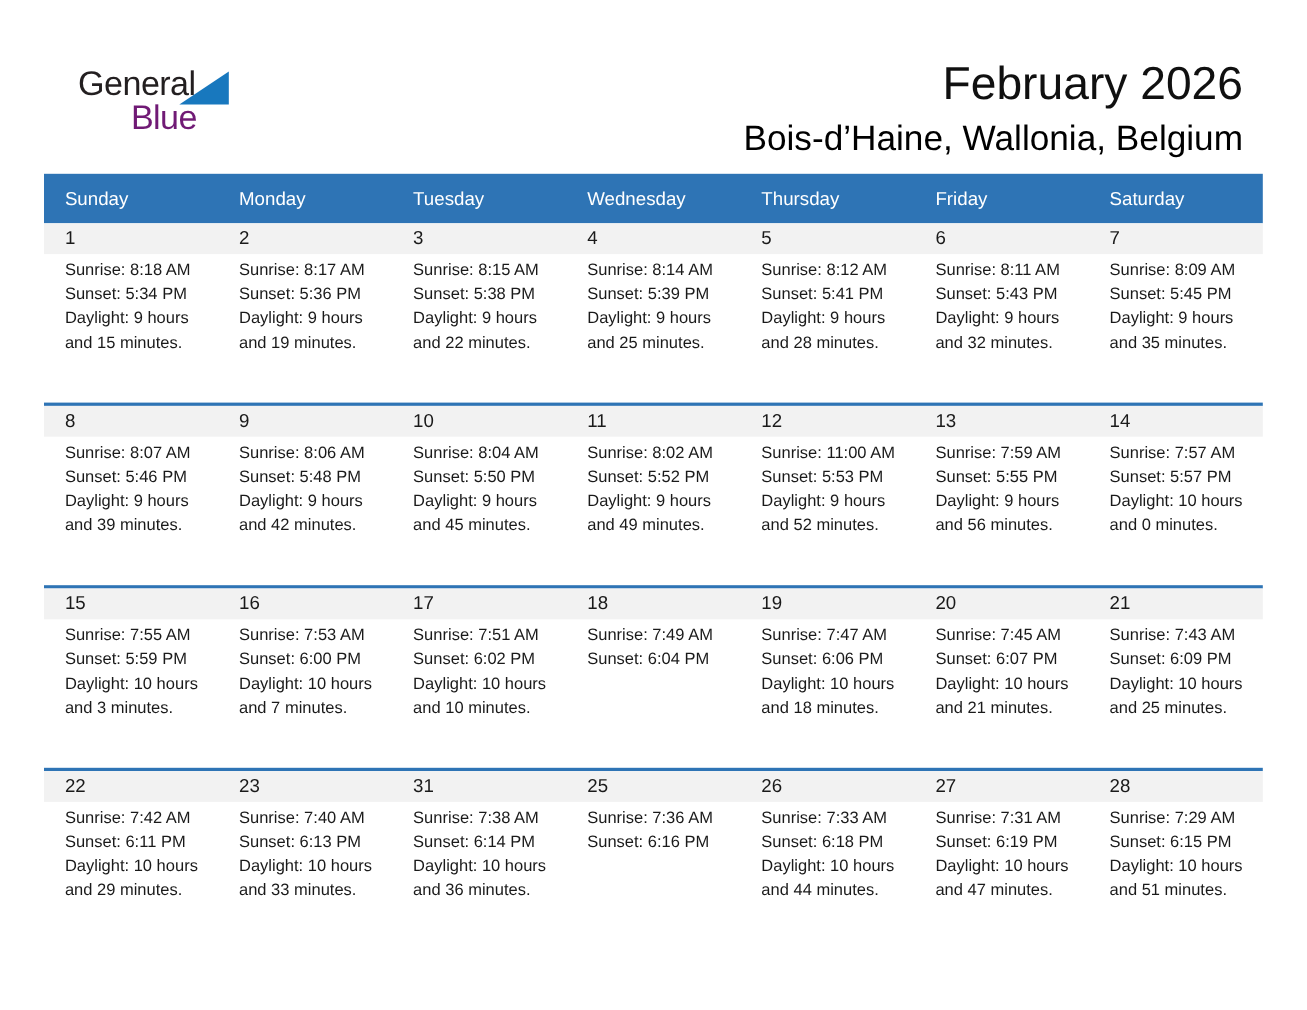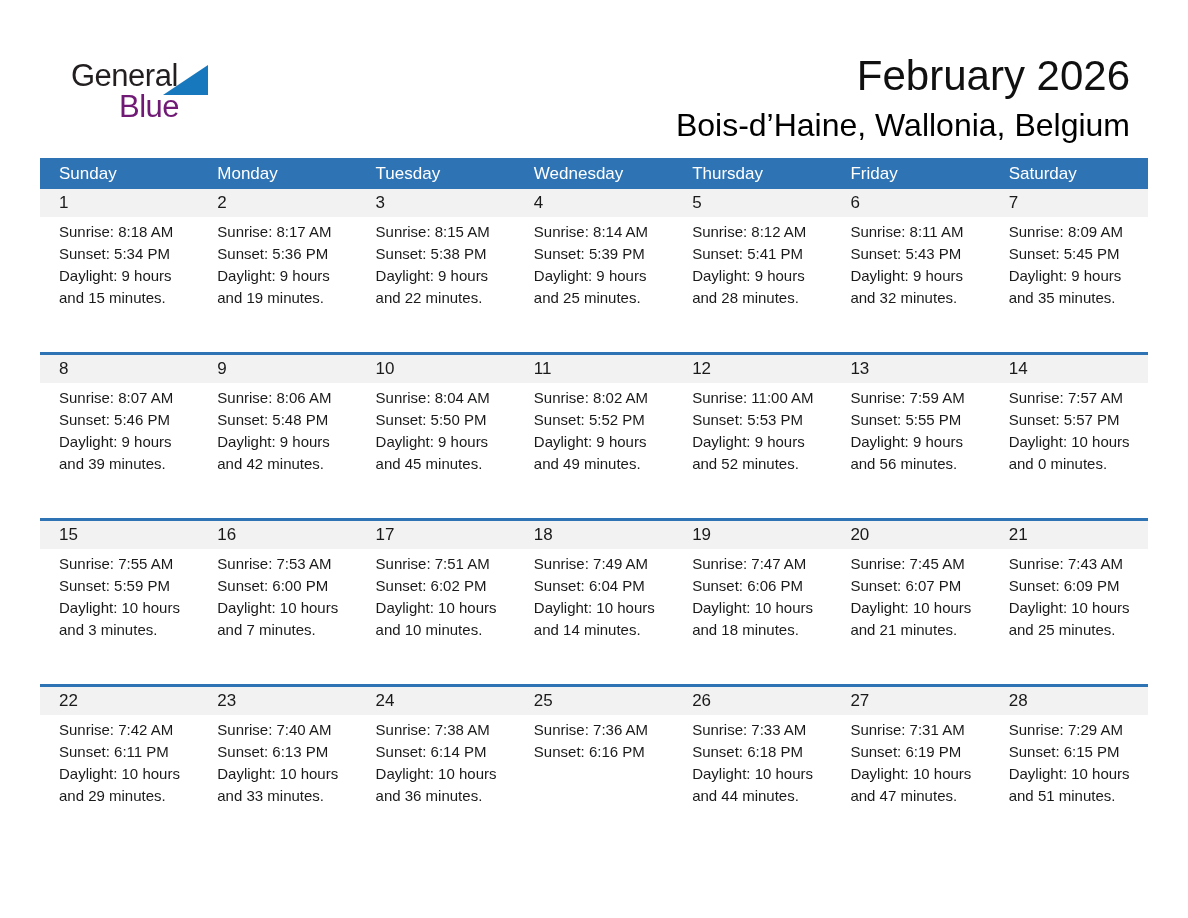--- a/index.html
+++ b/index.html
@@ -30,21 +30,21 @@
     font-size: 31px; font-weight: 500; color: #701a75; letter-spacing: -0.5px;
   }
   .title-block { position: absolute; right: 58px; top: 52px; text-align: right; }
   .month-title { font-size: 42px; font-weight: 400; color: #101010; letter-spacing: 0; }
   .location-subtitle { font-size: 32px; font-weight: 400; color: #000000; margin-top: 7px; }
 
   
   .calendar { position: absolute; left: 40px; top: 158px; width: 1108px; }
   .weekday-row {
     display: flex; align-items: center;
-    background: #2E74B5; height: 31px;
+    background: #2E74B5; height: 45px;
   }
   .weekday-cell { flex: 1; color: #ffffff; font-size: 17px; padding-left: 19px; }
 
   .week { height: 163px; }
   .week + .week { border-top: 3px solid #2E74B5; height: 166px; }
   .day-band {
     display: flex; align-items: center;
     background: #F2F2F2; height: 28px;
   }
   .day-num { flex: 1; font-size: 17px; color: #1a1a1a; padding-left: 19px; }
@@ -199,21 +199,20 @@
               <div class="day-line">Daylight: 10 hours and 7 minutes.</div>
             </div>
             <div class="day-cell">
               <div class="day-line">Sunrise: 7:51 AM</div>
               <div class="day-line">Sunset: 6:02 PM</div>
               <div class="day-line">Daylight: 10 hours and 10 minutes.</div>
             </div>
             <div class="day-cell">
               <div class="day-line">Sunrise: 7:49 AM</div>
               <div class="day-line">Sunset: 6:04 PM</div>
-              <div class="day-line">Daylight: 10 hours and 14 minutes.</div>
             </div>
             <div class="day-cell">
               <div class="day-line">Sunrise: 7:47 AM</div>
               <div class="day-line">Sunset: 6:06 PM</div>
               <div class="day-line">Daylight: 10 hours and 18 minutes.</div>
             </div>
             <div class="day-cell">
               <div class="day-line">Sunrise: 7:45 AM</div>
               <div class="day-line">Sunset: 6:07 PM</div>
               <div class="day-line">Daylight: 10 hours and 21 minutes.</div>
@@ -222,21 +221,21 @@
               <div class="day-line">Sunrise: 7:43 AM</div>
               <div class="day-line">Sunset: 6:09 PM</div>
               <div class="day-line">Daylight: 10 hours and 25 minutes.</div>
             </div>
           </div>
         </div>
         <div class="week">
           <div class="day-band">
             <div class="day-num">22</div>
             <div class="day-num">23</div>
-            <div class="day-num">24</div>
+            <div class="day-num">31</div>
             <div class="day-num">25</div>
             <div class="day-num">26</div>
             <div class="day-num">27</div>
             <div class="day-num">28</div>
           </div>
           <div class="day-body">
             <div class="day-cell">
               <div class="day-line">Sunrise: 7:42 AM</div>
               <div class="day-line">Sunset: 6:11 PM</div>
               <div class="day-line">Daylight: 10 hours and 29 minutes.</div>

